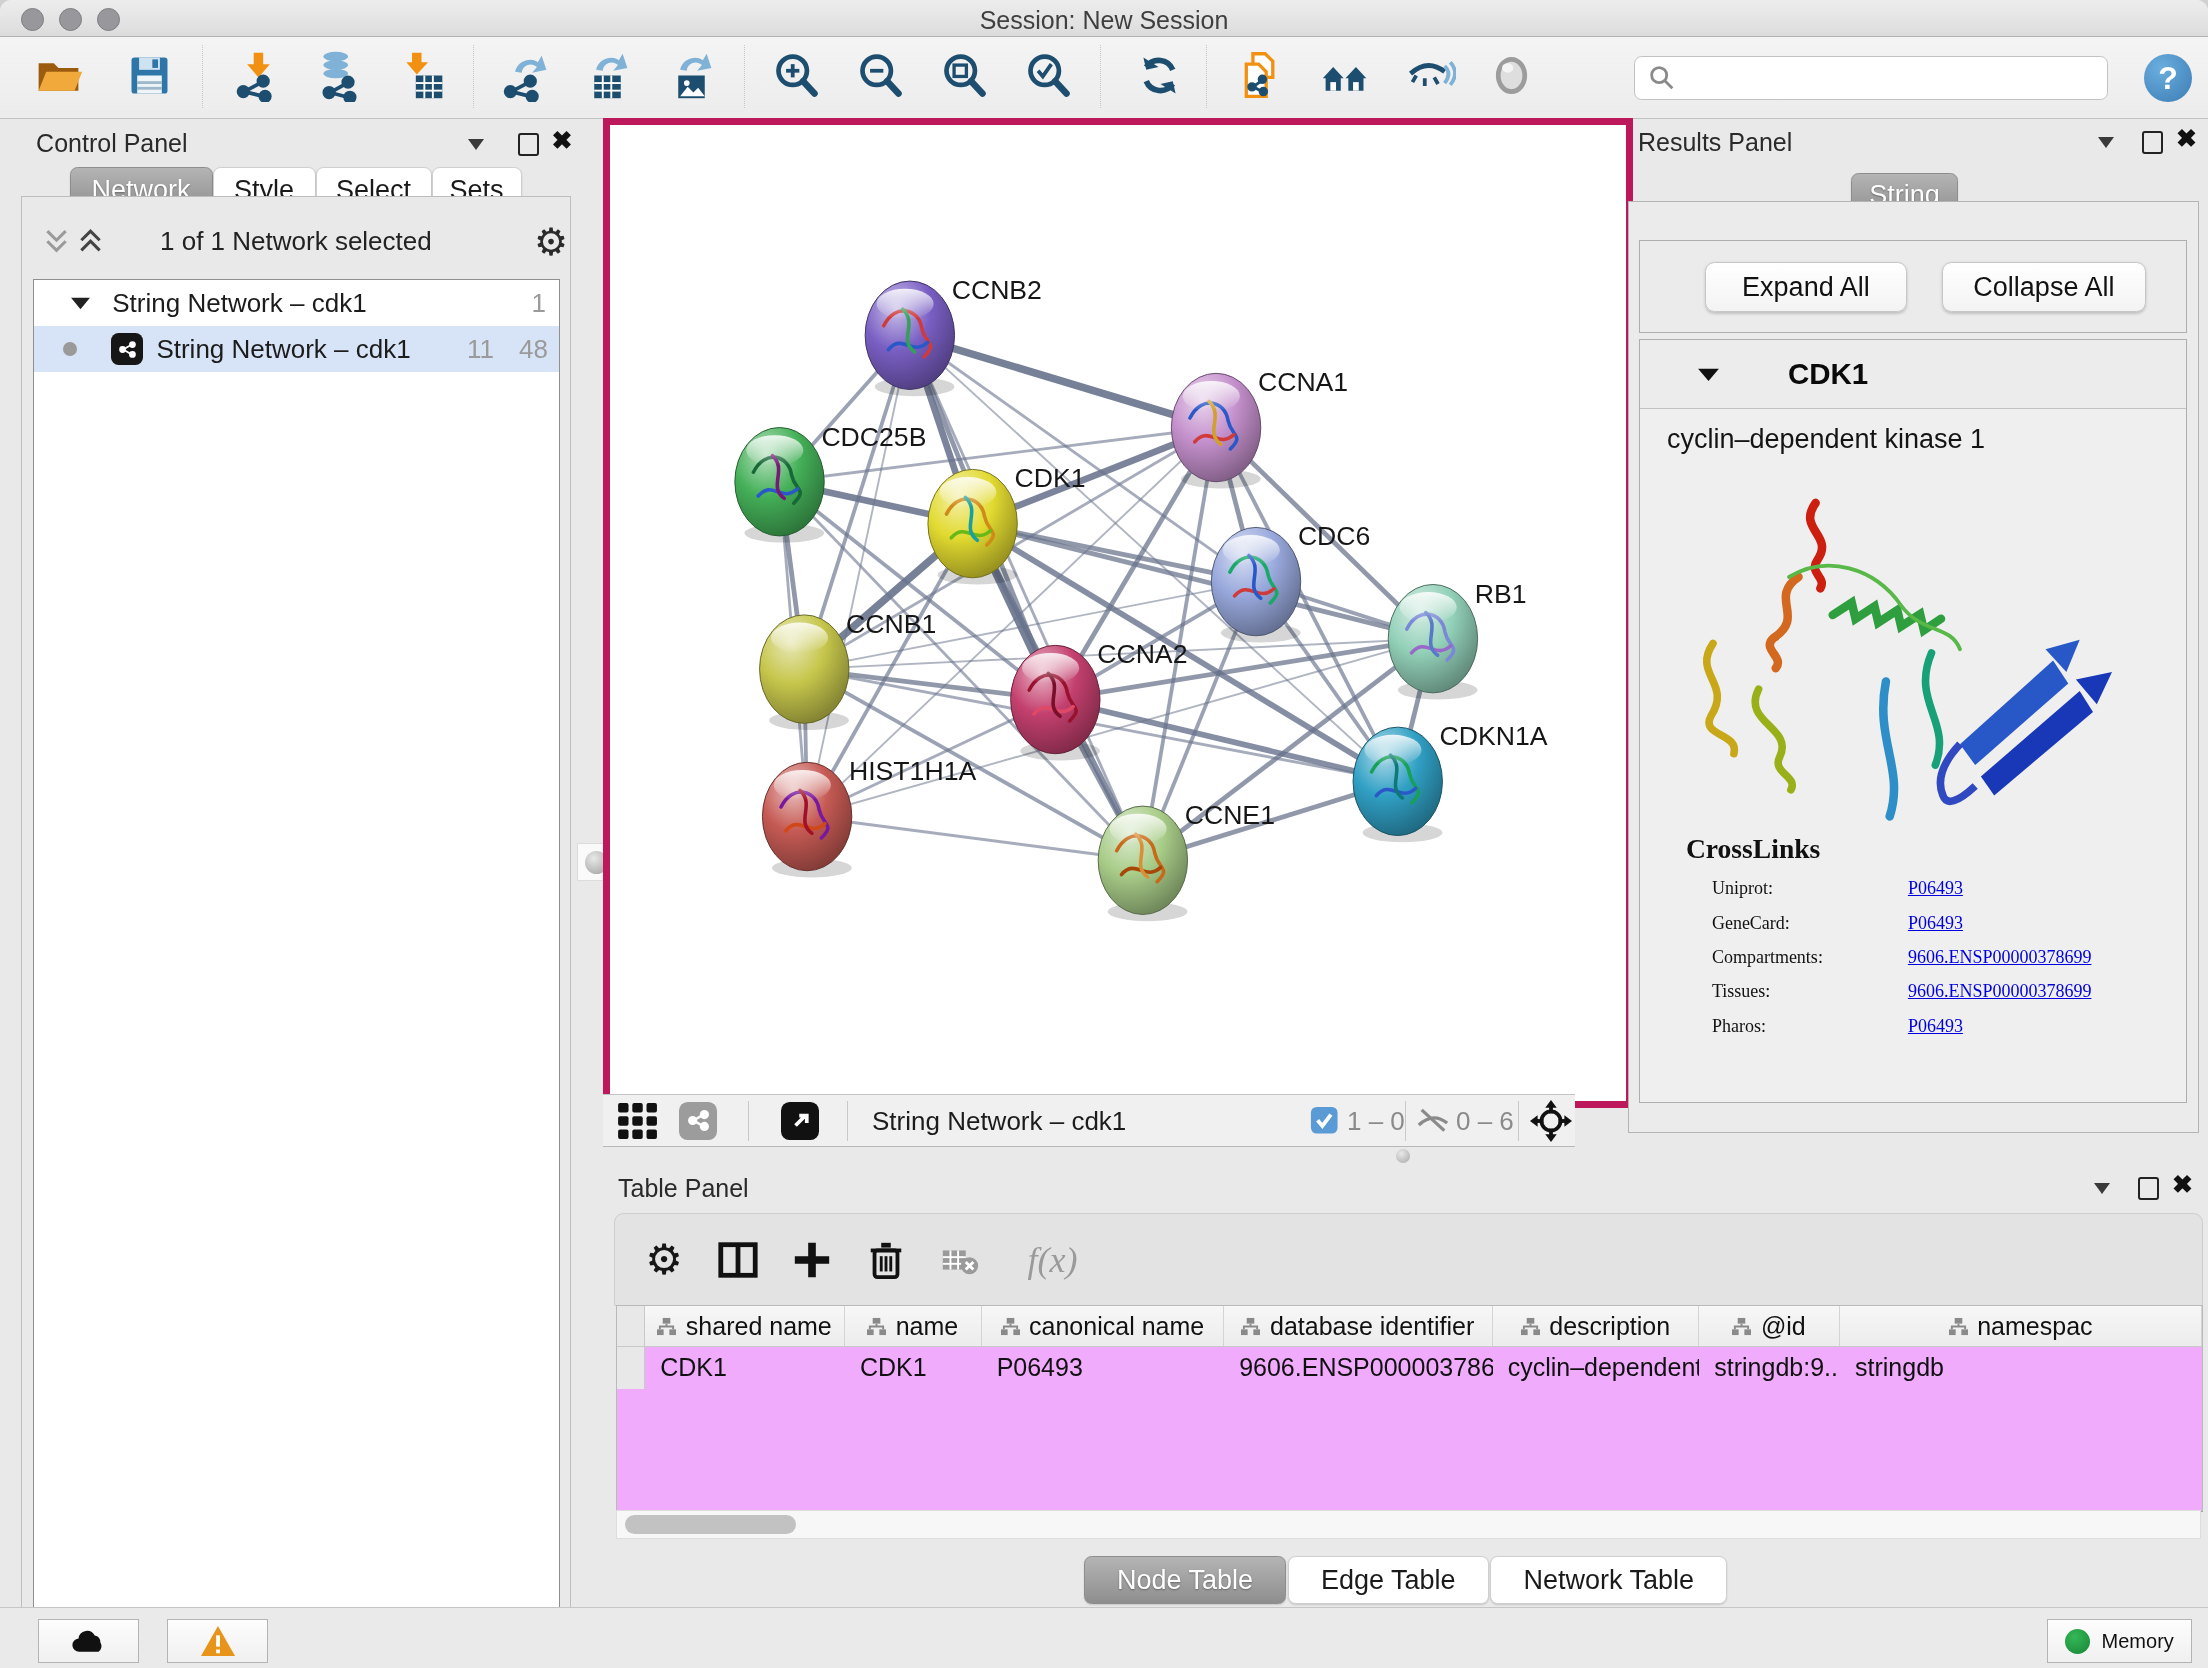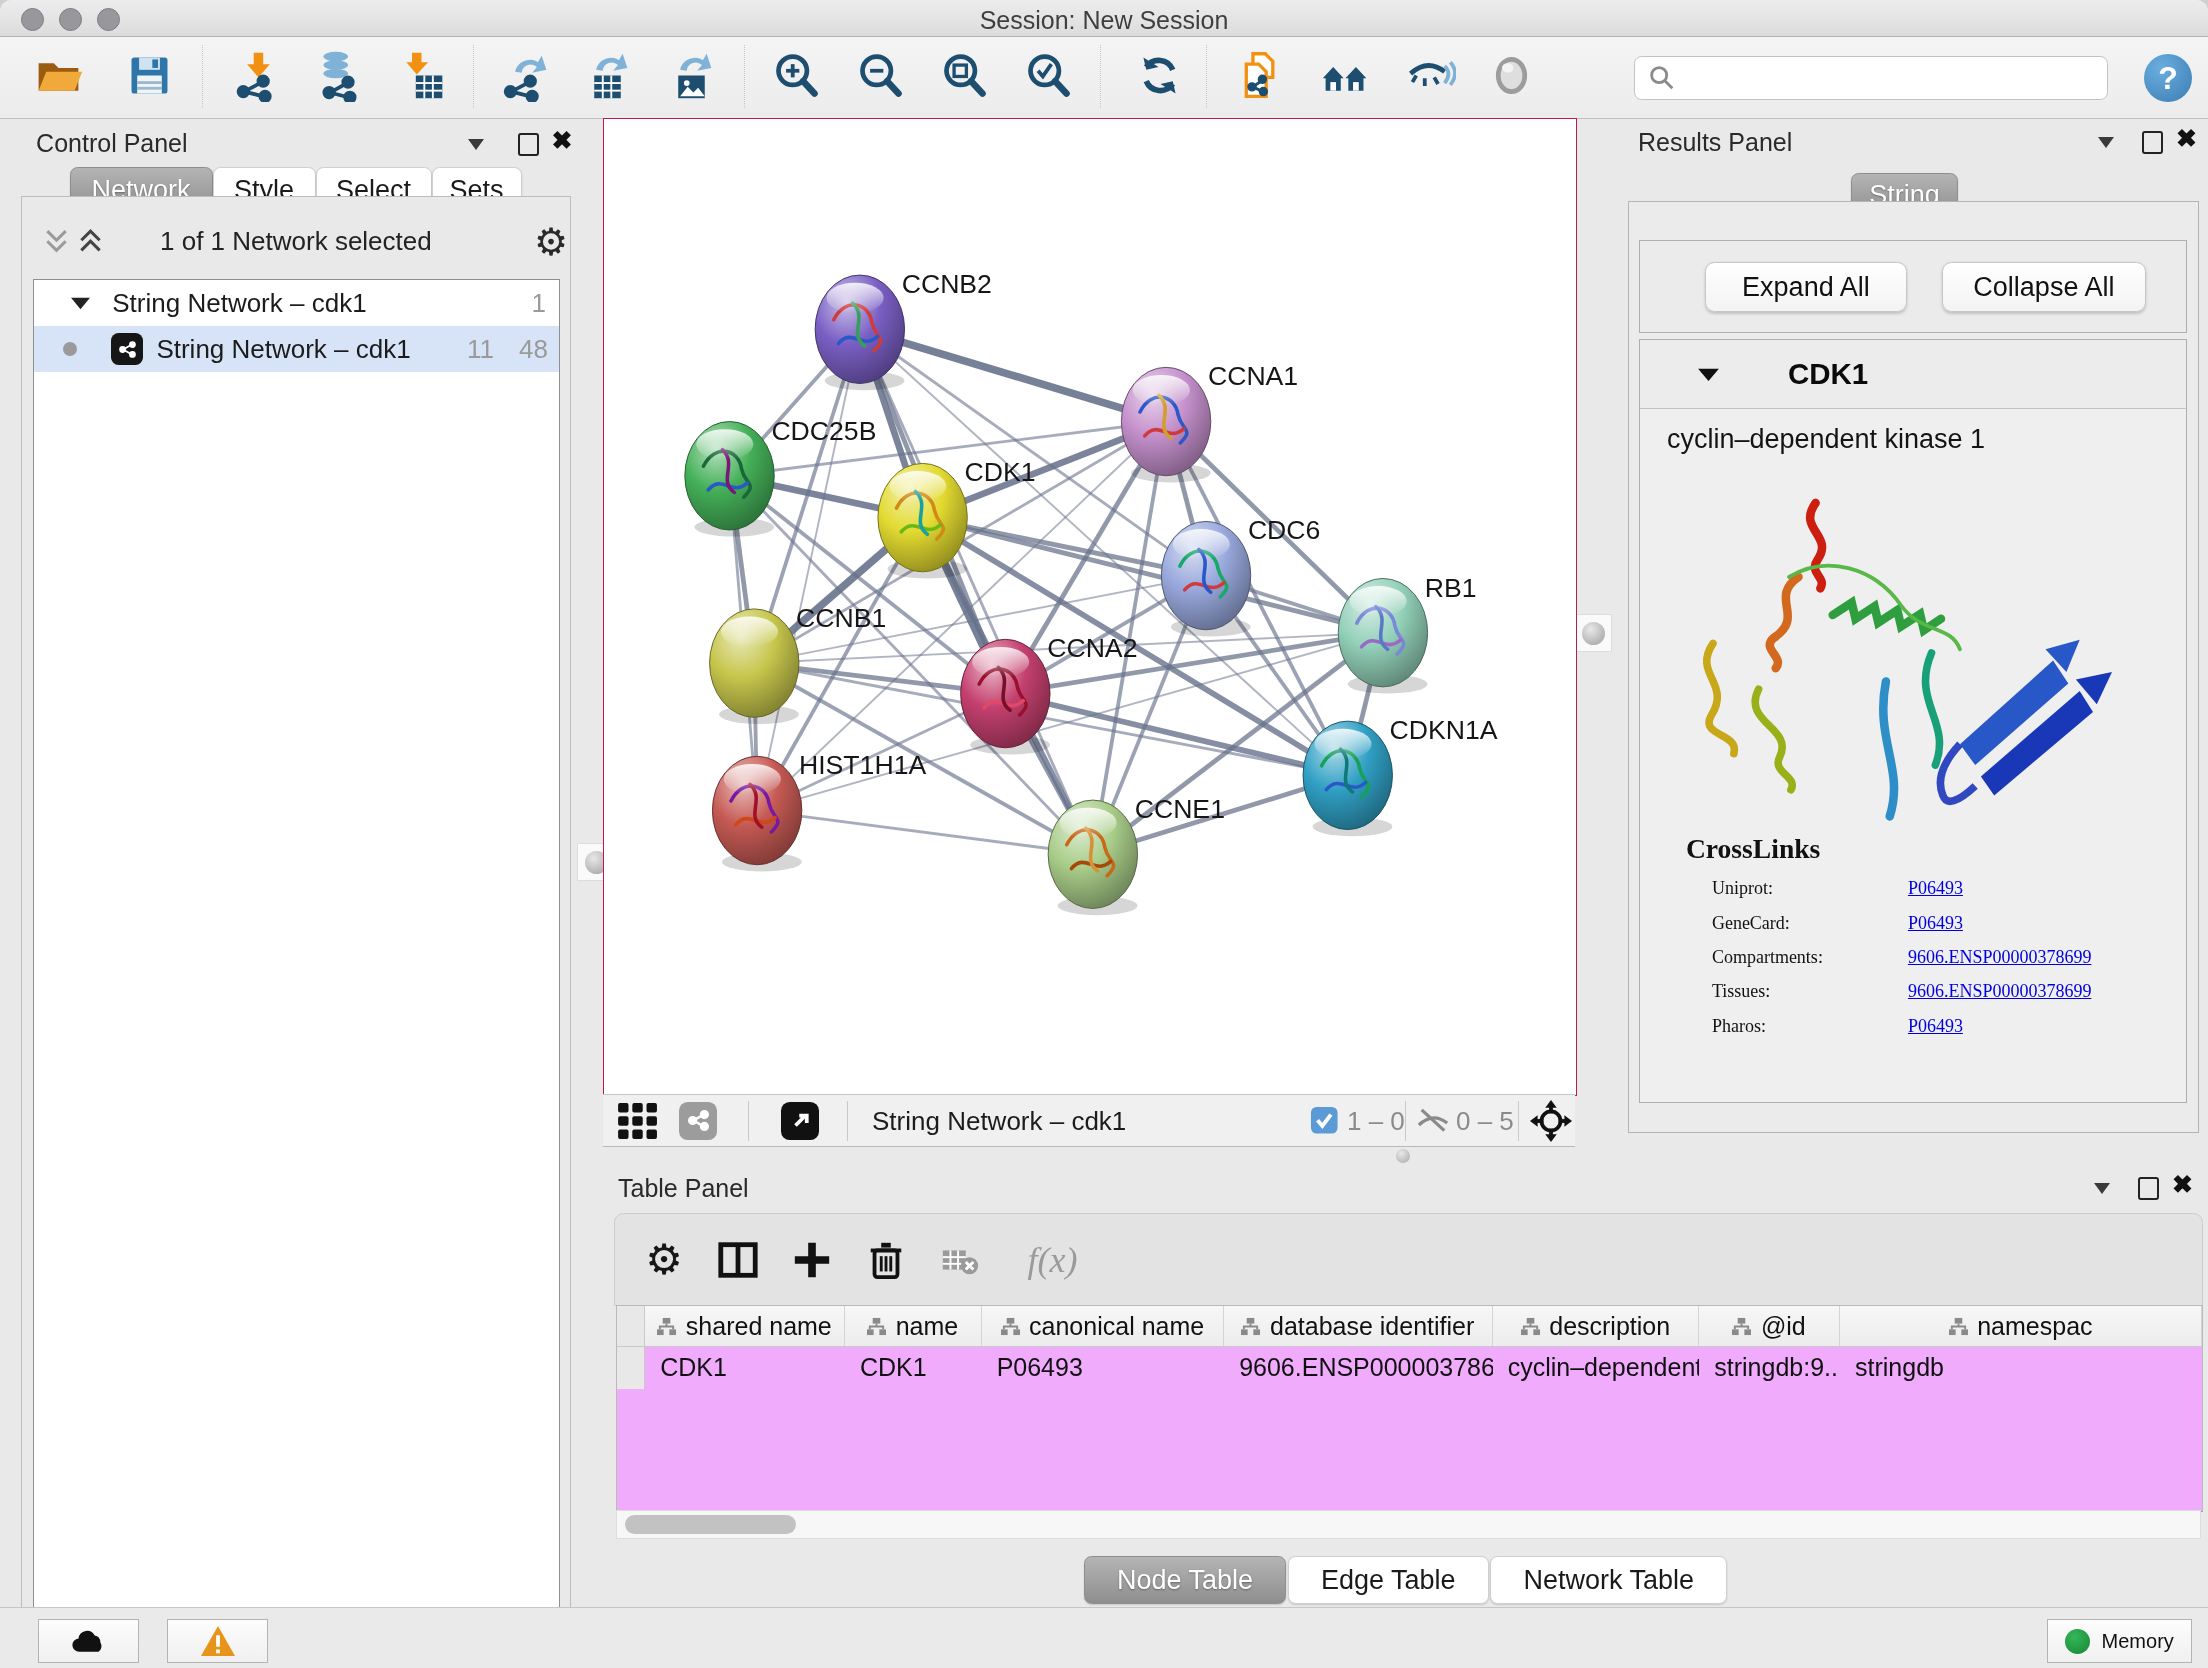--- a/index.html
+++ b/index.html
@@ -28,21 +28,21 @@
   #cp-tabs{position:absolute;left:62px;top:49px;display:flex;}
   #cp-box{position:absolute;left:13.3px;top:78px;width:548px;height:1480px;border:1.9px solid #bdbdbd;background:#e9e9e9;}
   #cp-box{height:1478px;}
   #cp-subrow{position:absolute;left:0;top:23px;width:100%;height:42px;}
   #cp-tree{position:absolute;left:11.4px;top:82px;width:525px;height:1373px;background:#fff;border:1.9px solid #8f8f8f;overflow:hidden;}
   .tree-row{position:relative;height:46px;display:flex;align-items:center;font-size:26px;color:#1c1c1c;}
   .tree-row.sel{background:#d7e3f6;}
   .tree-count{color:#9a9a9a;}
   .share-box{width:32px;height:32px;border-radius:7.6px;background:#161616;display:flex;align-items:center;justify-content:center;}
   
-  #canvas{left:603px;top:118px;width:972px;height:976px;background:#fff;border:1px solid #be185d;}
+  #canvas{left:603px;top:118px;width:972px;height:976px;background:#fff;border:7px solid #be185d;padding-left:44px;}
   #net-toolbar{left:603px;top:1094px;width:972px;height:51px;background:#f0f0f0;border-top:1px solid #c4c4c4;border-bottom:1px solid #b8b8b8;}
   .ntsep{position:absolute;top:5.7px;height:40px;border-left:1px solid #c9c9c9;}
   .black-box{width:38px;height:38px;border-radius:8.6px;background:#111;display:flex;align-items:center;justify-content:center;}
   .gray-box{width:38px;height:38px;border-radius:8.6px;background:#9c9c9c;display:flex;align-items:center;justify-content:center;}
   .count-txt{font-size:26px;color:#8a8a8a;}
   
   .split-handle{position:absolute;width:36px;height:36px;background:#fafafa;border:1px solid #dcdcdc;display:flex;align-items:center;justify-content:center;}
   .split-dot{width:23px;height:23px;border-radius:50%;background:radial-gradient(circle at 38% 32%,#e8e8e8,#9e9e9e);}
   
   #results-panel{left:1617px;top:118px;width:592px;height:1046px;}
@@ -597,21 +597,21 @@
         </svg>
     </div>
     <div class="abs count-txt" style="left:744px;top:10.5px">1 – 0</div>
     <div class="ntsep" style="left:802px"></div>
     <div class="abs" style="left:813px;top:11.4px">
       <svg width="34" height="28.5" viewBox="0 0 36 30">
           <path d="M3 20 Q18 6 33 18" stroke="#8a8a8a" stroke-width="3.5" fill="none"></path>
           <line x1="6" y1="4" x2="30" y2="26" stroke="#8a8a8a" stroke-width="3.5"></line>
         </svg>
     </div>
-    <div class="abs count-txt" style="left:853px;top:10.5px">0 – 5</div>
+    <div class="abs count-txt" style="left:853px;top:10.5px">0 – 6</div>
     <div class="ntsep" style="left:915px"></div>
     <div class="abs" style="left:927px;top:4.8px">
       <svg width="42" height="42" viewBox="0 0 44 44">
           <circle cx="22" cy="22" r="10" stroke="#111" stroke-width="4" fill="none"></circle>
           <g fill="#111">
             <path d="M22 0l6 8H16z"></path>
             <path d="M22 44l-6-8h12z"></path>
             <path d="M0 22l8-6v12z"></path>
             <path d="M44 22l-8 6V16z"></path>
           </g>

